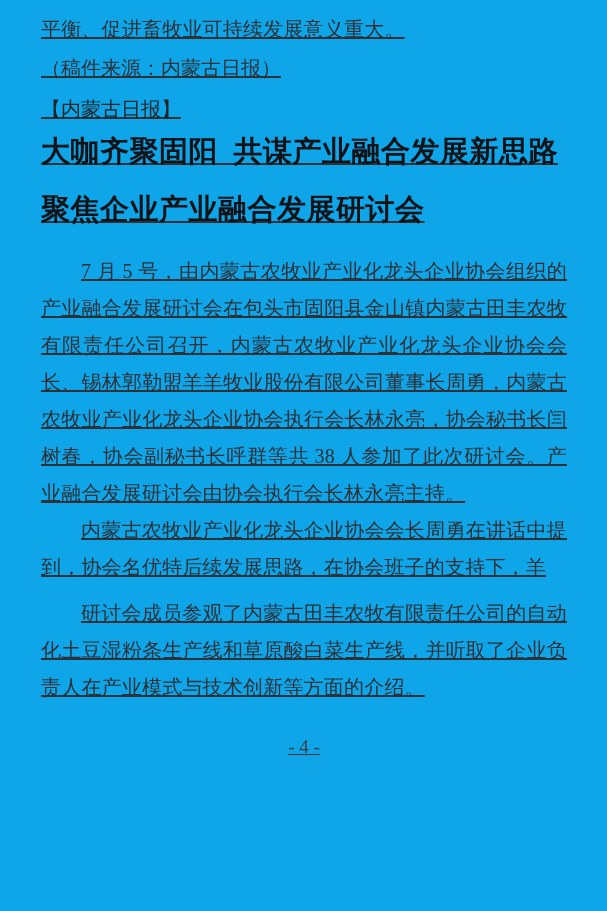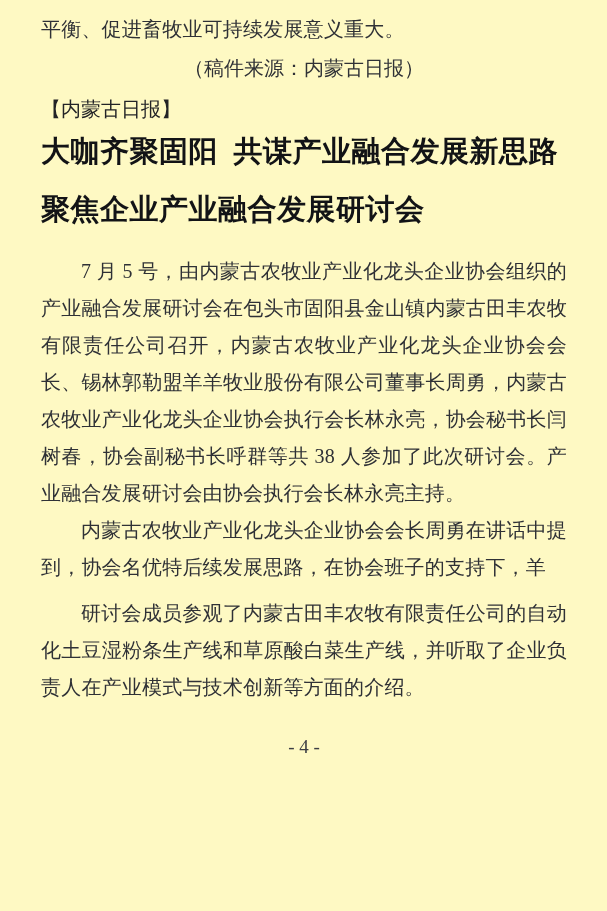--- a/index.html
+++ b/index.html
@@ -1,40 +1,41 @@
 <!DOCTYPE html>
 <html><head>
 <meta charset="utf-8">
 <style>
   html, body { margin: 0; padding: 0; background: #e8e8e8; }
   .page {
     position: relative;
     width: 607px;
     height: 911px;
     margin: 0 auto;
-    background: #fef9c3;
+    background: #0ea5e9;
     box-sizing: border-box;
     padding: 11px 40px 0 41px;
     overflow: hidden;
     font-family: "Liberation Serif", "DejaVu Serif", serif;
     color: #2f3136;
+    text-decoration: underline;
   }
   .body-text {
     margin: 0;
     font-size: 20px;
     line-height: 37px;
     text-align: justify;
     letter-spacing: 0.2px;
   }
   .indent { text-indent: 2em; }
   .source-note {
     margin: 2px 0 0 0;
     font-size: 20px;
     line-height: 37px;
-    text-align: center;
+    text-align: left;
   }
   .section-label {
     margin-top: 4px;
     font-family: "Liberation Sans", "DejaVu Sans", sans-serif;
     font-size: 20px;
     line-height: 37px;
     color: #222326;
     font-weight: 500;
   }
   .headline {

